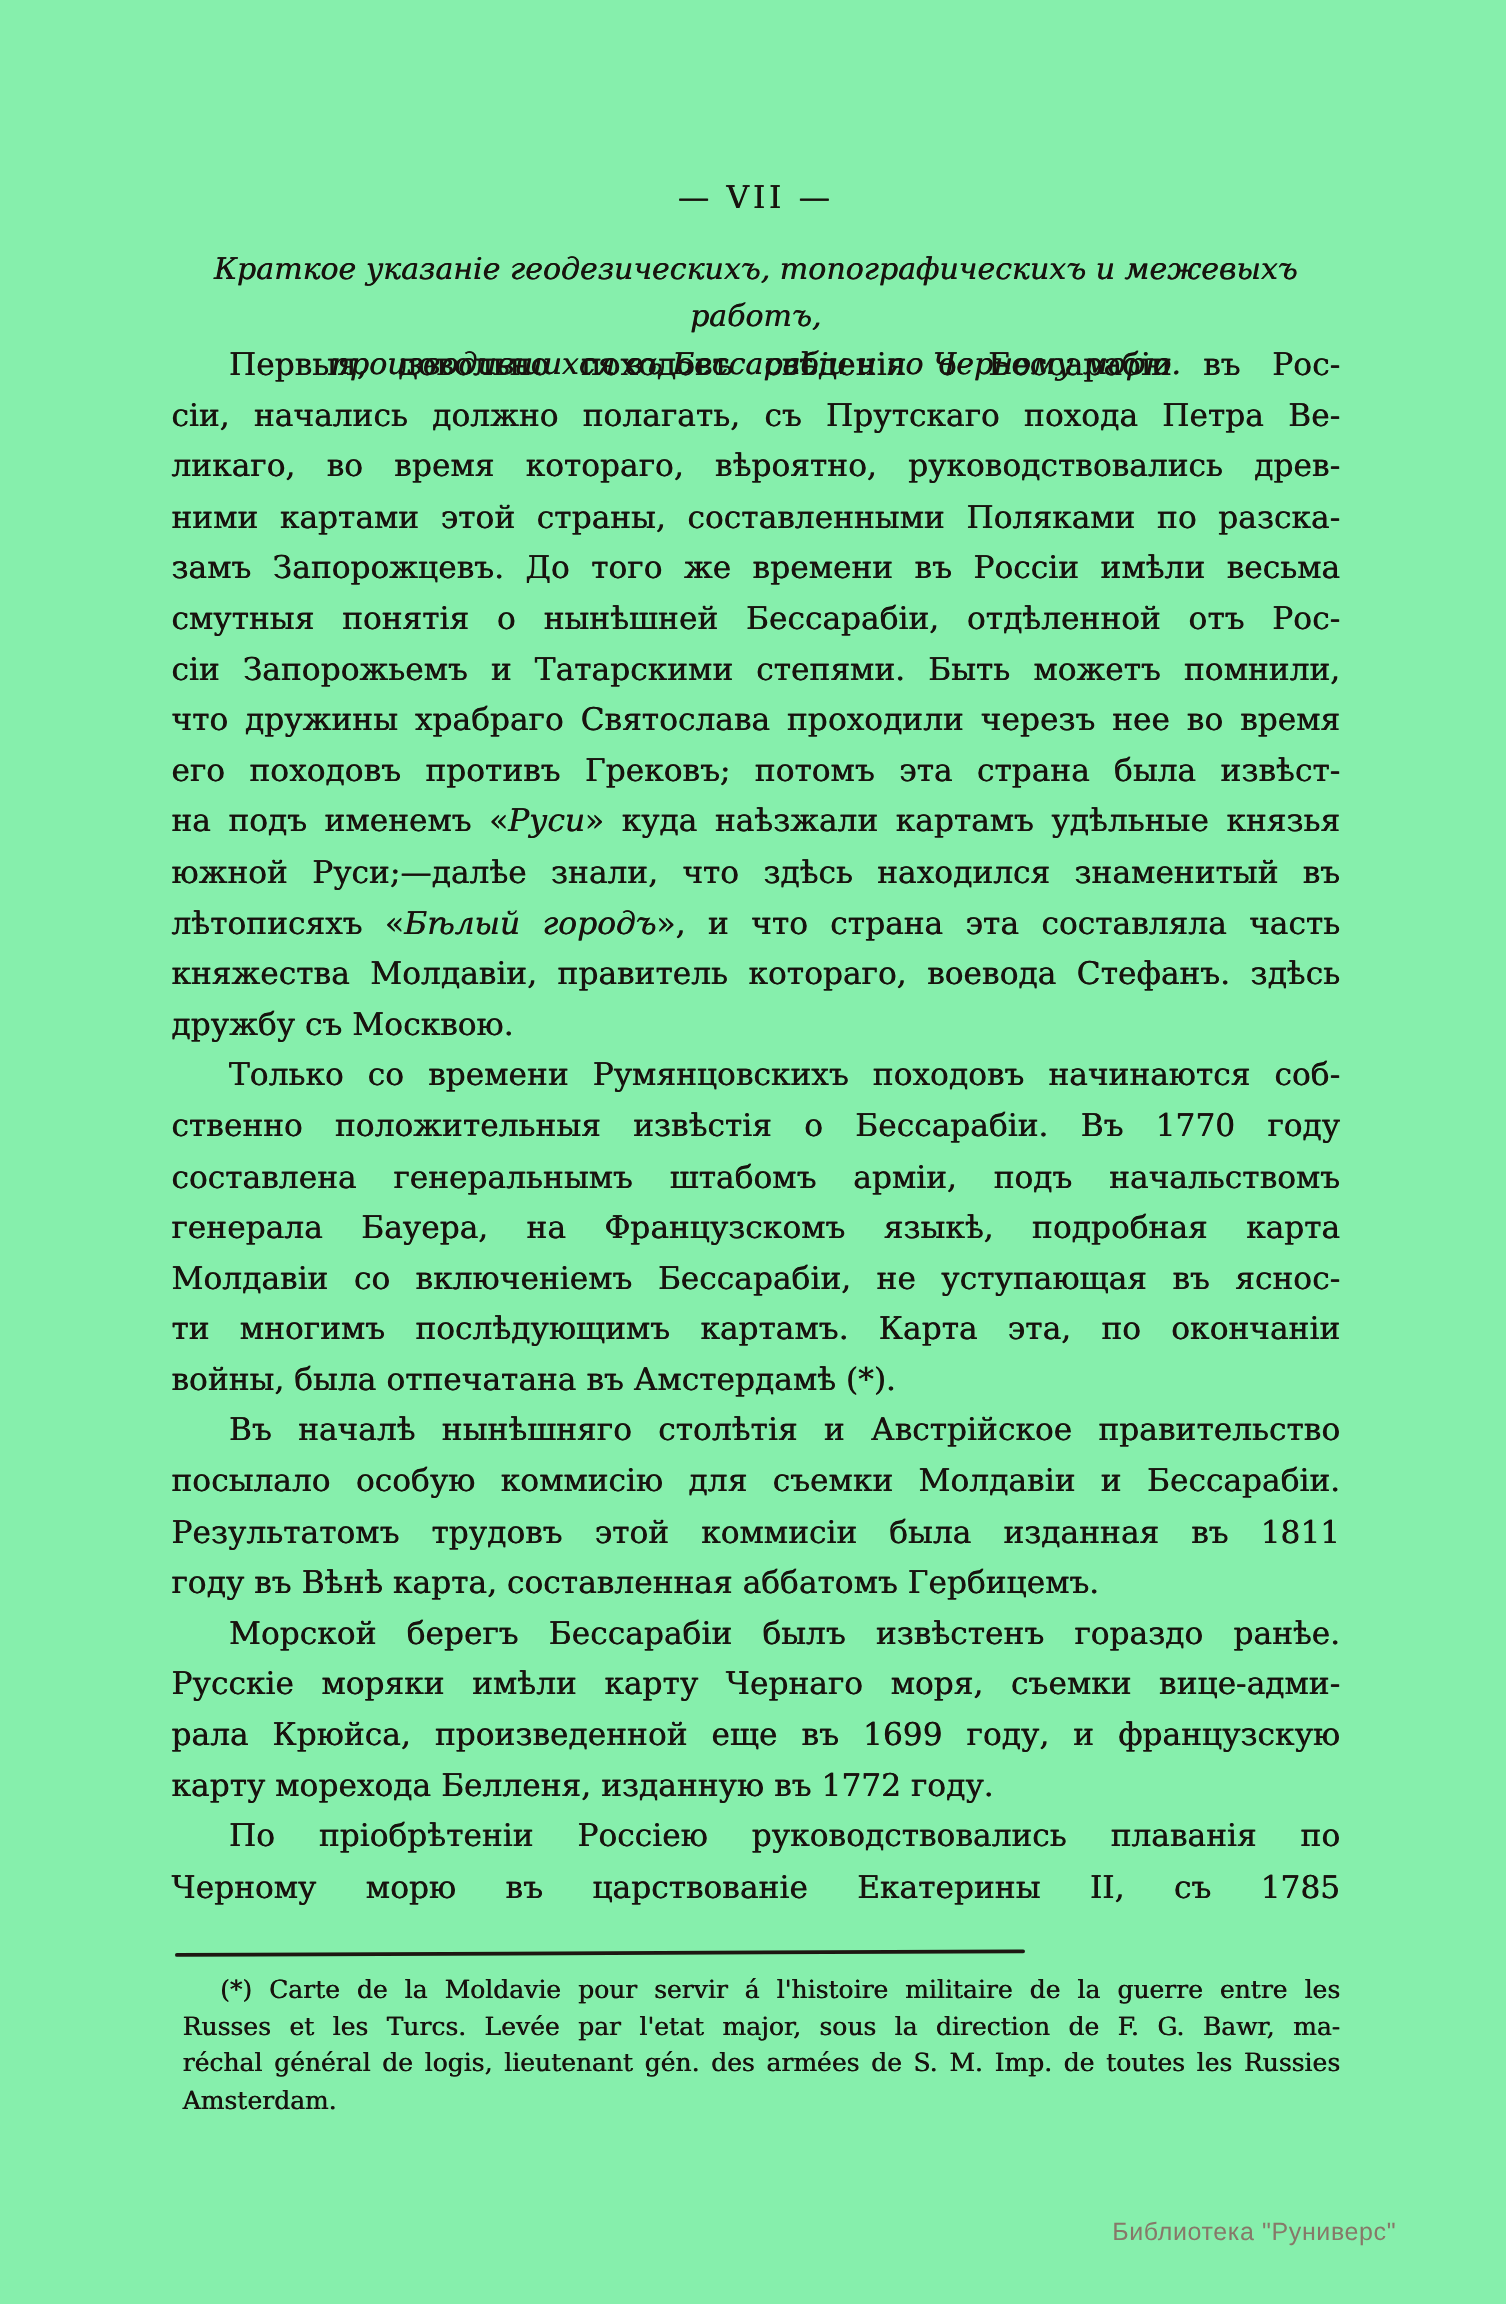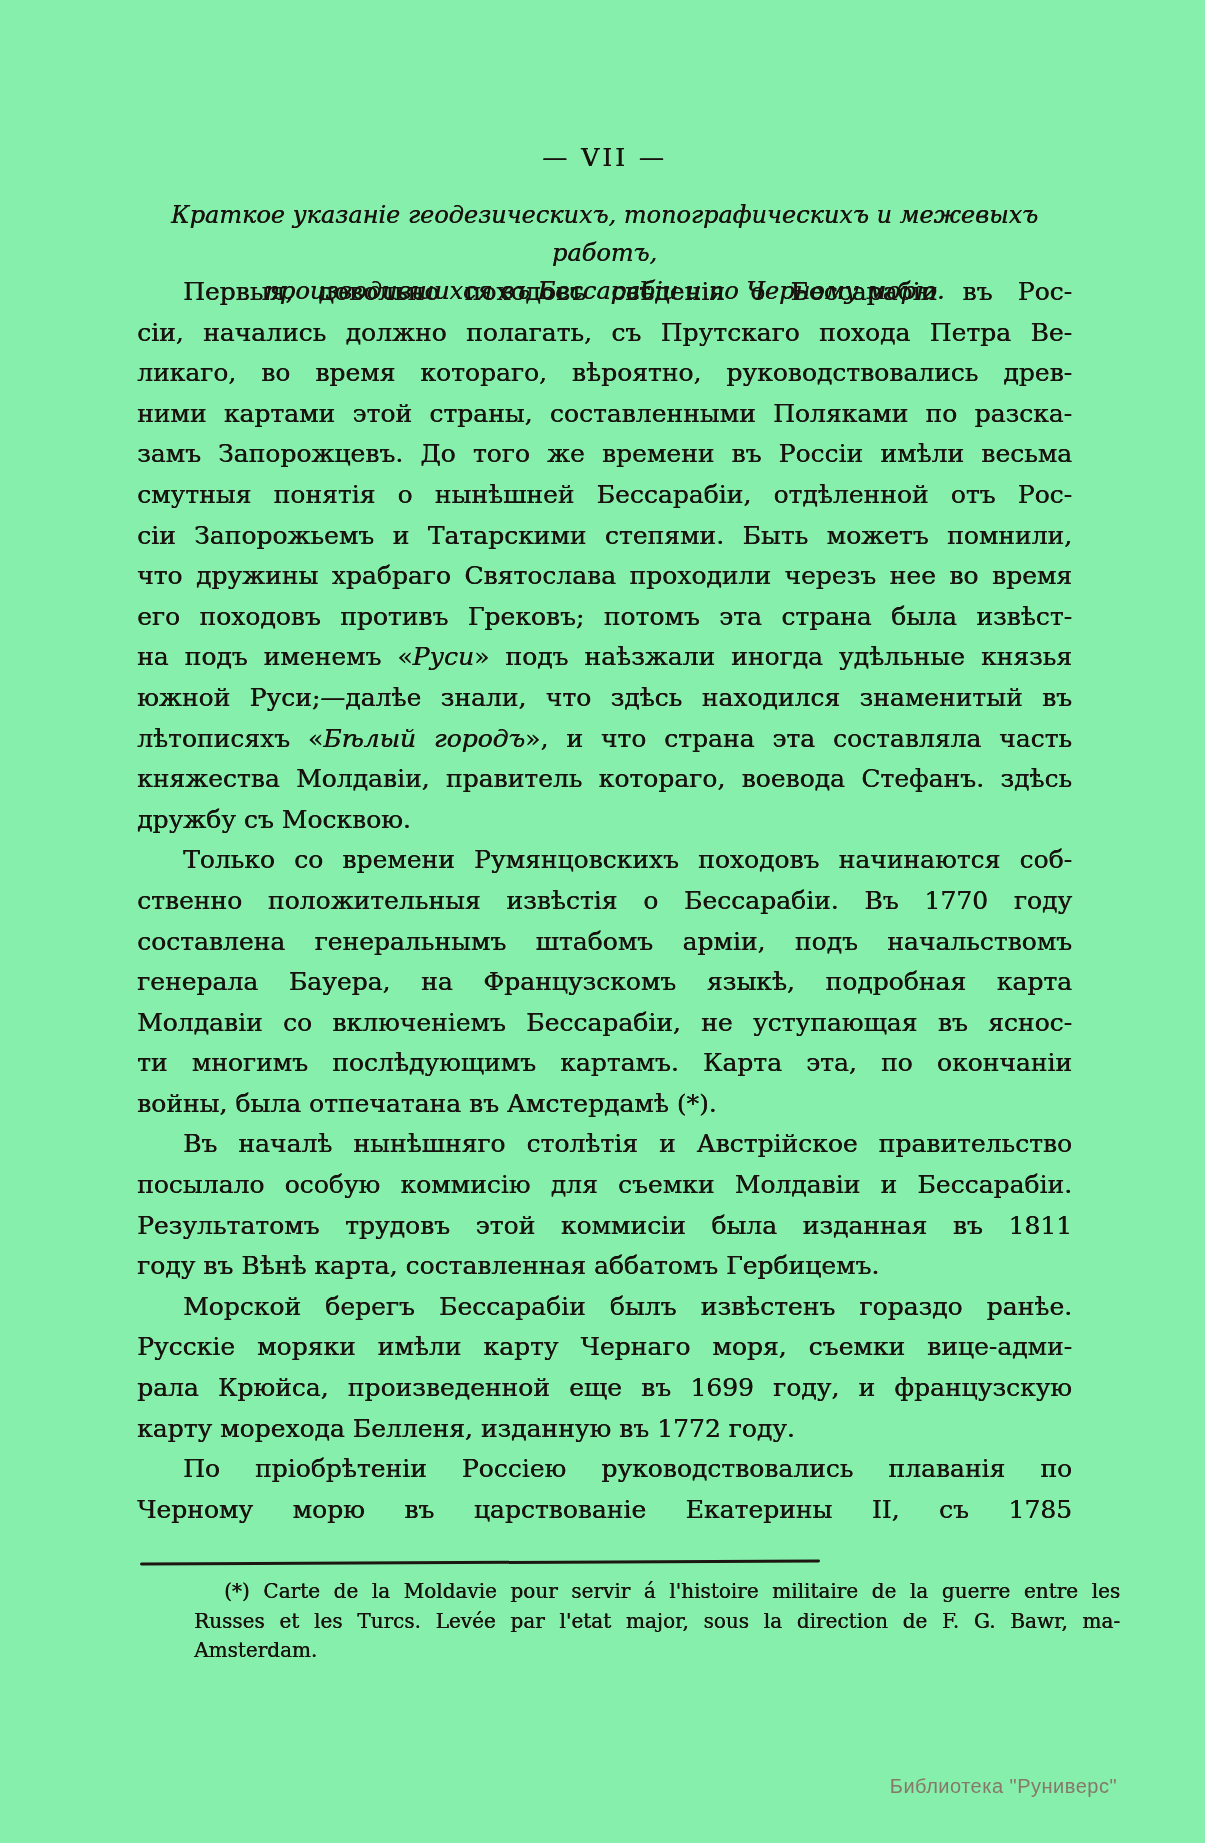--- a/index.html
+++ b/index.html
@@ -34,21 +34,20 @@
   .ln.last { text-align-last: left; }
   .ln.ind { text-indent: 46px; }
   .bookem { font-style: italic; }
   .footrule {
     position: absolute; top: 1561px; left: 140px; width: 680px; height: 3px;
     background: #1d1712; border-radius: 2px; transform: rotate(-0.25deg);
   }
   .footnote {
     position: absolute; top: 1577px; left: 146px; width: 926px;
     font-size: 20px;
-    margin-left: 48px;
   }
   .fln { line-height: 29.5px; text-align: justify; text-align-last: justify; white-space: nowrap; }
   .fln.last { text-align-last: left; }
   .fln.ind2 { text-indent: 30px; }
   .watermark {
     position: absolute; top: 1775px; right: 88px;
     font-family: "Liberation Sans", sans-serif;
     font-size: 20px; color: #877869; letter-spacing: 0.5px;
     text-shadow: none;
   }
@@ -69,21 +68,21 @@
 
     <div class="ln ind">Первыя, довольно походовъ свѣденія о Бессарабіи въ Рос-</div>
     <div class="ln">сіи, начались должно полагать, съ Прутскаго похода Петра Ве-</div>
     <div class="ln">ликаго, во время котораго, вѣроятно, руководствовались древ-</div>
     <div class="ln">ними картами этой страны, составленными Поляками по разска-</div>
     <div class="ln">замъ Запорожцевъ. До того же времени въ Россіи имѣли весьма</div>
     <div class="ln">смутныя понятія о нынѣшней Бессарабіи, отдѣленной отъ Рос-</div>
     <div class="ln">сіи Запорожьемъ и Татарскими степями. Быть можетъ помнили,</div>
     <div class="ln">что дружины храбраго Святослава проходили черезъ нее во время</div>
     <div class="ln">его походовъ противъ Грековъ; потомъ эта страна была извѣст-</div>
-    <div class="ln"><span>на подъ именемъ «</span><span class="bookem">Руси</span><span>» подъ наѣзжали иногда удѣльные князья</span></div>
+    <div class="ln"><span>на подъ именемъ «</span><span class="bookem">Руси</span><span>» куда наѣзжали картамъ удѣльные князья</span></div>
     <div class="ln">южной Руси;—далѣе знали, что здѣсь находился знаменитый въ</div>
     <div class="ln"><span>лѣтописяхъ «</span><span class="bookem">Бѣлый городъ</span><span>», и что страна эта составляла часть</span></div>
     <div class="ln">княжества Молдавіи, правитель котораго, воевода Стефанъ. здѣсь</div>
     <div class="ln last">дружбу съ Москвою.</div>
 
     <div class="ln ind">Только со времени Румянцовскихъ походовъ начинаются соб-</div>
     <div class="ln">ственно положительныя извѣстія о Бессарабіи. Въ 1770 году</div>
     <div class="ln">составлена генеральнымъ штабомъ арміи, подъ начальствомъ</div>
     <div class="ln">генерала Бауера, на Французскомъ языкѣ, подробная карта</div>
     <div class="ln">Молдавіи со включеніемъ Бессарабіи, не уступающая въ яснос-</div>
@@ -102,18 +101,19 @@
 
     <div class="ln ind">По пріобрѣтеніи Россіею руководствовались плаванія по</div>
     <div class="ln">Черному морю въ царствованіе Екатерины II, съ 1785</div>
   </div>
 
   <div class="footrule"></div>
 
   <div class="footnote">
     <div class="fln ind2">(*) Carte de la Moldavie pour servir á l'histoire militaire de la guerre entre les</div>
     <div class="fln">Russes et les Turcs. Levée par l'etat major, sous la direction de F. G. Bawr, ma-</div>
+    <div class="fln">réchal général de logis, lieutenant gén. des armées de S. M. Imp. de toutes les Russies</div>
     <div class="fln last">Amsterdam.</div>
   </div>
 
   <div class="watermark">Библиотека "Руниверс"</div>
 
 </div>
 
 </body></html>

